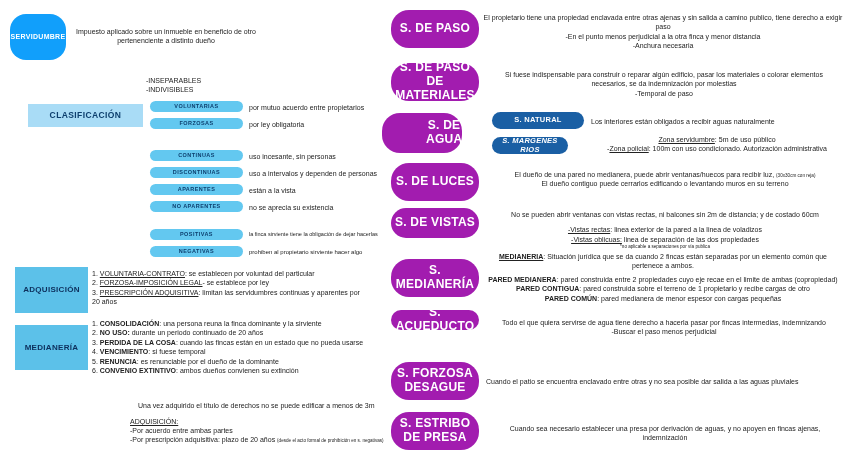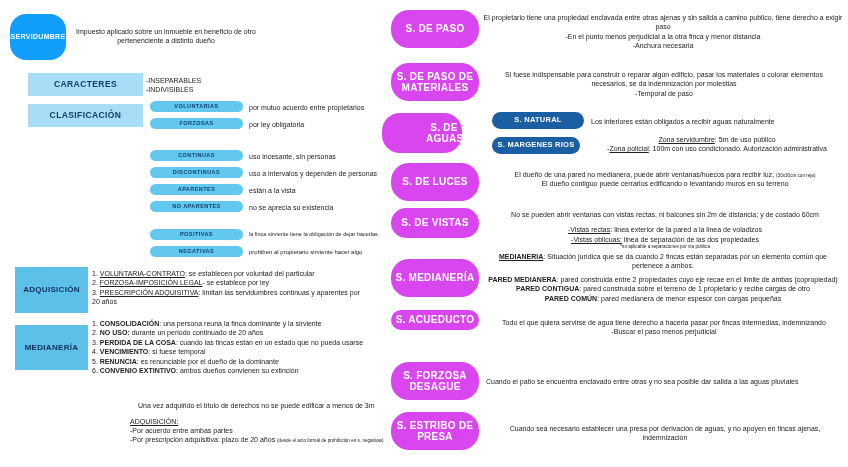--- a/index.html
+++ b/index.html
@@ -19,22 +19,22 @@
   .node span { display: block; width: 100%; }
 
   .n-bright   { background: #119ffb; color: #ffffff; border-radius: 16px;
                 font-weight: bold; font-size: 7px; letter-spacing: .3px; }
   .n-sky      { background: #5cc1e9; color: #0d2f5c; font-weight: bold;
                 font-size: 8px; letter-spacing: .3px; }
   .n-pale     { background: #a9dcf6; color: #0d3f6e; font-weight: bold;
                 font-size: 8.5px; letter-spacing: .4px; }
   .n-pillLite { background: #63c8f0; color: #0d3f6e; border-radius: 40px;
                 font-weight: bold; font-size: 5.5px; letter-spacing: .45px; }
-  .n-navy     { background: #d946ef; color: #ffffff; border-radius: 18px;
-                font-weight: bold; font-size: 10px; letter-spacing: .25px; }
+  .n-navy     { background: #a21caf; color: #ffffff; border-radius: 18px;
+                font-weight: bold; font-size: 12px; letter-spacing: .25px; }
   .n-navy2    { background: #1a5fa4; color: #ffffff; border-radius: 40px;
                 font-weight: bold; font-size: 7.5px; letter-spacing: .25px; }
   .n-slate    { background: #1d5272; color: #ffffff; font-weight: normal;
                 font-size: 8px; letter-spacing: .3px; }
 
   
   .txt { position: absolute; font-size: 7px; line-height: 1.35; color: #222; }
   .txt.c  { text-align: center; }
   .txt.l  { text-align: left; }
   .tiny   { font-size: 4.6px; line-height: 1.3; }
@@ -44,23 +44,20 @@
 </head>
 <body>
 
 <div class="page">
 
   <div class="node n-bright" style="left:10px; top:14px; width:56px; height:46px;">
     <span>SERVIDUMBRE</span>
   </div>
   <div class="txt c" style="left:66px; top:27px; width:200px;">Impuesto aplicado sobre un inmueble en beneficio de otro pertenenciente a distinto dueño</div>
 
-  <div class="node n-pale" style="left:28px; top:73px; width:115px; height:23px;">
-    <span>CARACTERES</span>
-  </div>
   <div class="txt l" style="left:146px; top:76px; width:120px; white-space:pre-line;">-INSEPARABLES
 -INDIVISIBLES</div>
 
   <div class="node n-pale" style="left:28px; top:104px; width:115px; height:23px;">
     <span>CLASIFICACIÓN</span>
   </div>
 
   <div class="node n-pillLite" style="left:150px; top:101px; width:93px; height:11px;">
     <span>VOLUNTARIAS</span>
   </div>
@@ -177,21 +174,21 @@
   </div>
 
   <div class="node n-navy" style="left:382px; top:113px; width:80px; height:40px;padding-left:44px;">
     <span>S. DE AGUAS</span>
   </div>
   <div class="node n-navy2" style="left:492px; top:112px; width:92px; height:17px;">
     <span>S. NATURAL</span>
   </div>
   <div class="txt l" style="left:591px; top:117px; width:250px;">Los interiores están obligados a recibir aguas naturalmente</div>
 
-  <div class="node n-navy2" style="left:492px; top:137px; width:88px; height:17px;">
+  <div class="node n-navy2" style="left:492px; top:137px; width:76px; height:17px;font-style:italic;">
     <span>S. MARGENES RIOS</span>
   </div>
   <div class="txt c" style="left:590px; top:135px; width:254px;">
     <div>
       <span class="u">Zona servidumbre</span><span>: 5m de uso público</span>
     </div>
     <div>
       <span>-</span><span class="u">Zona policial</span><span>: 100m con uso condicionado. Autorización administrativa</span>
     </div>
   </div>

